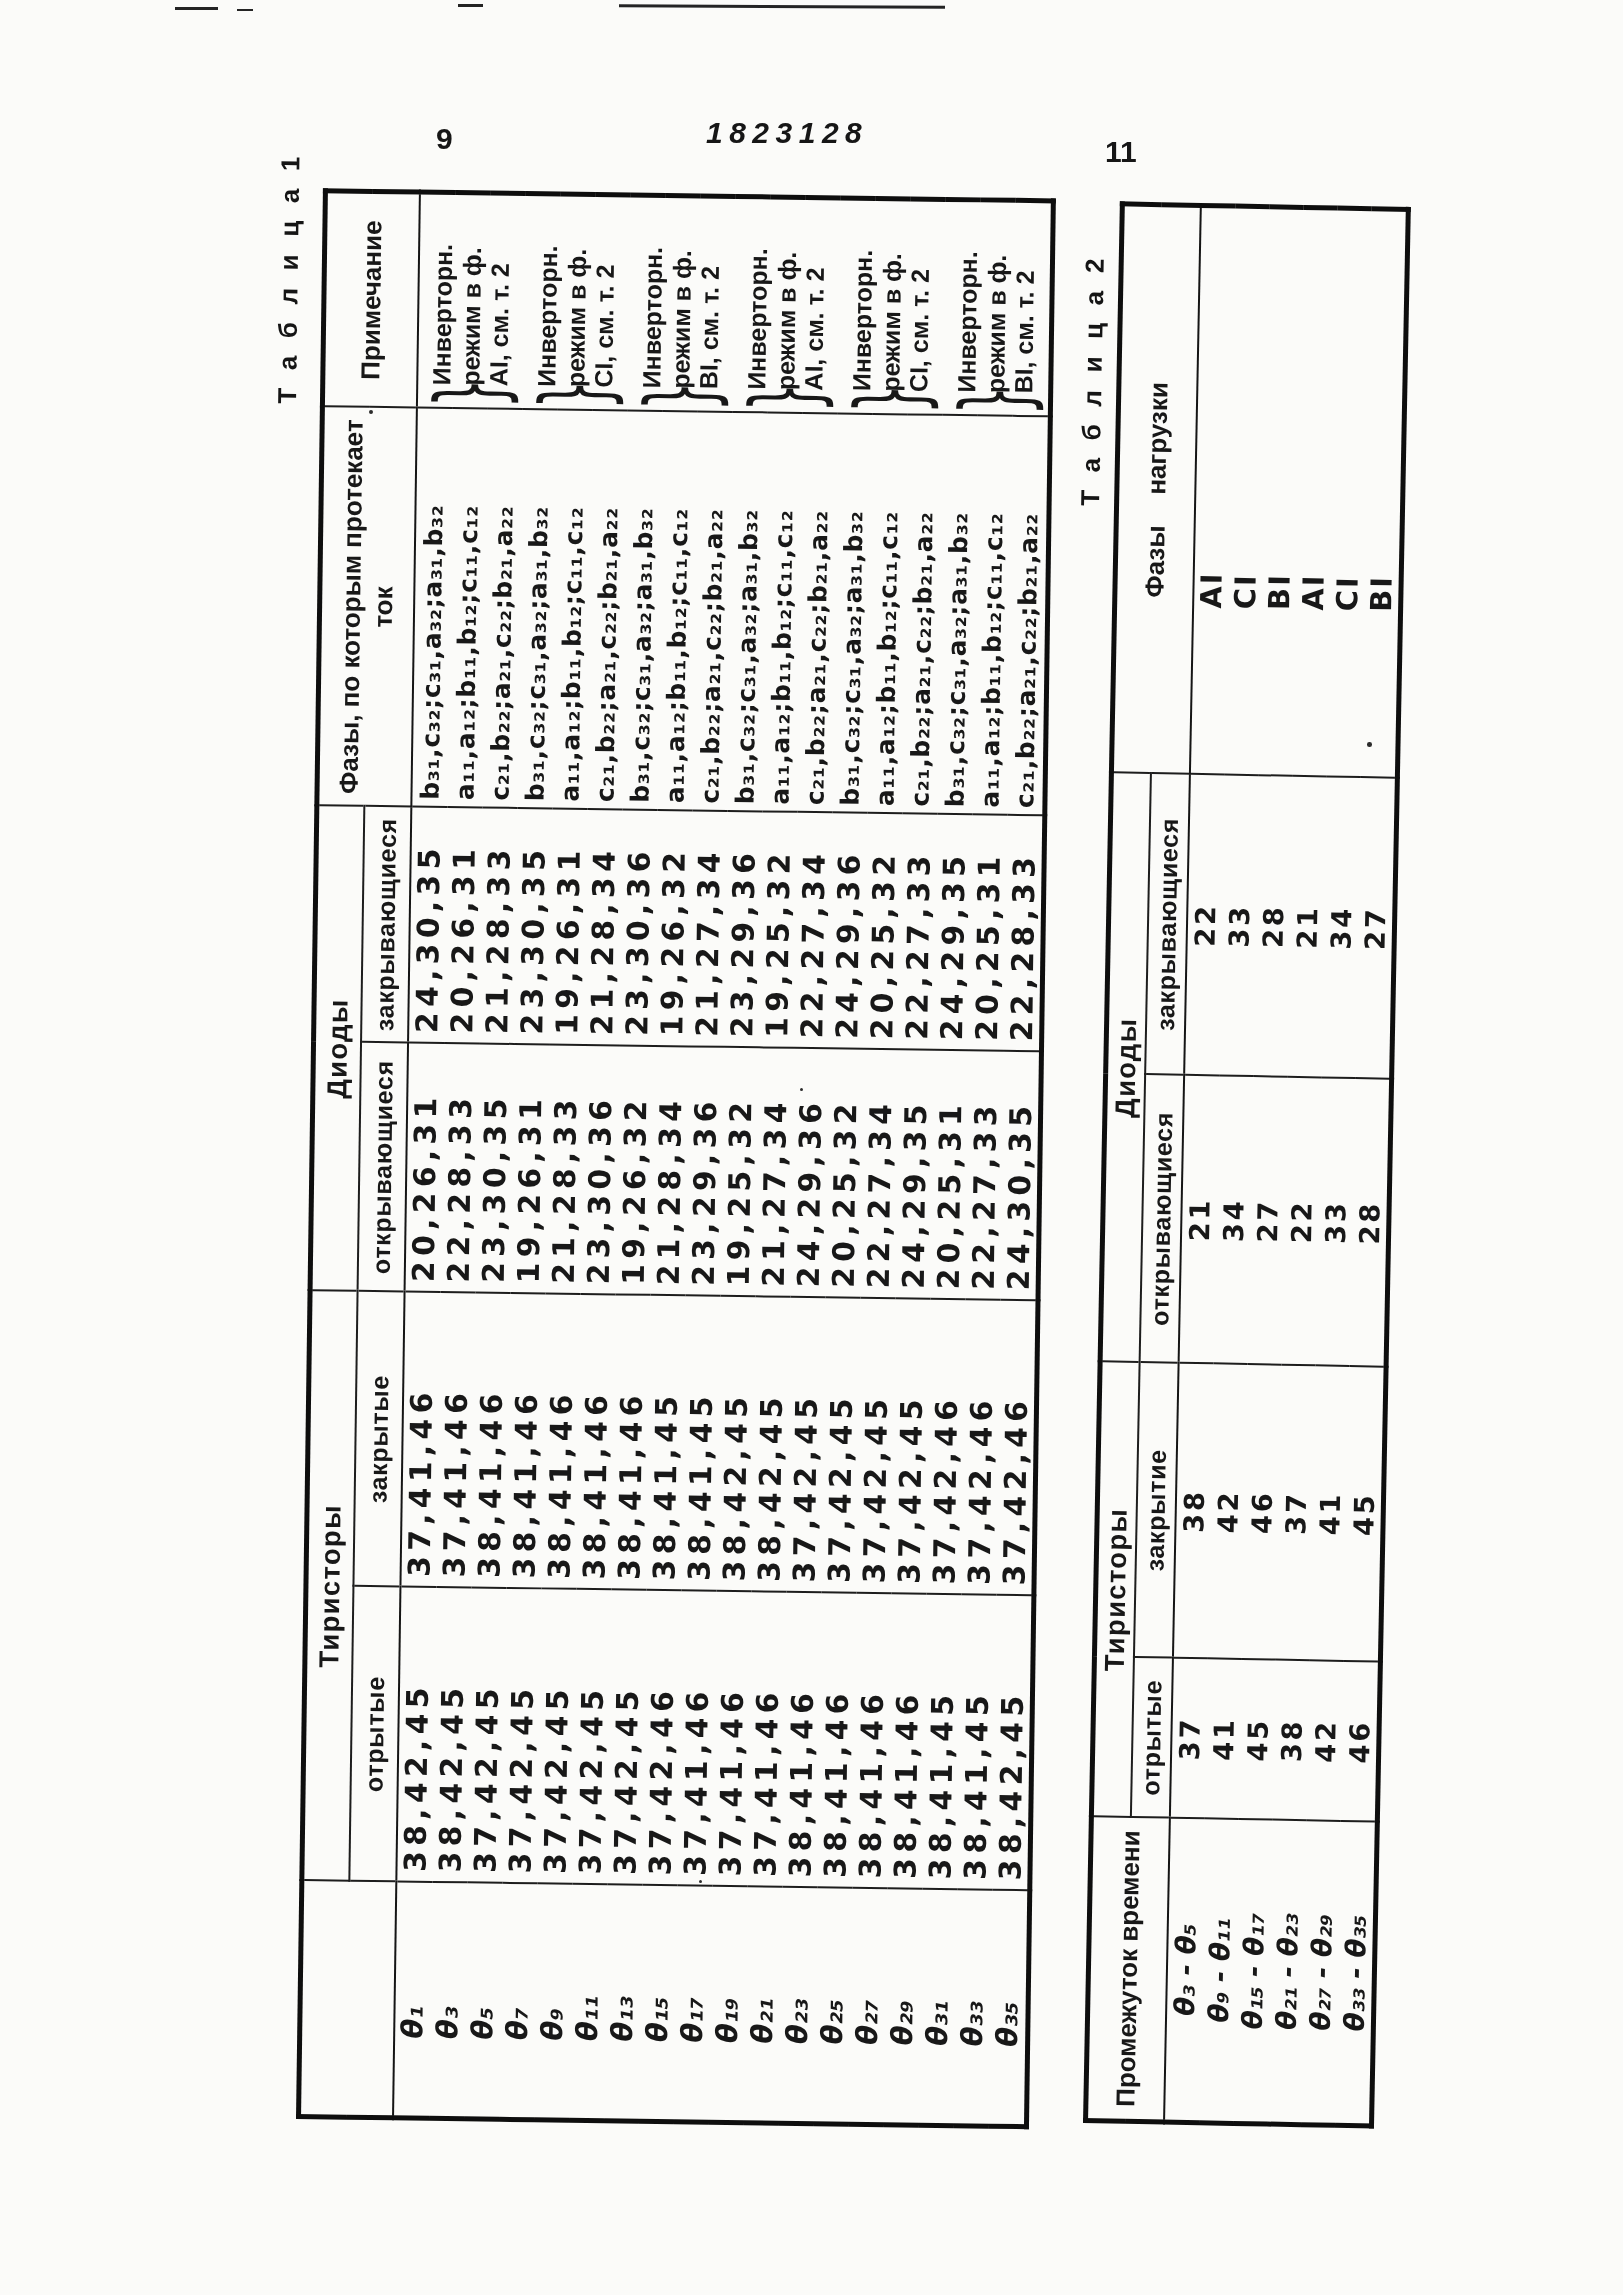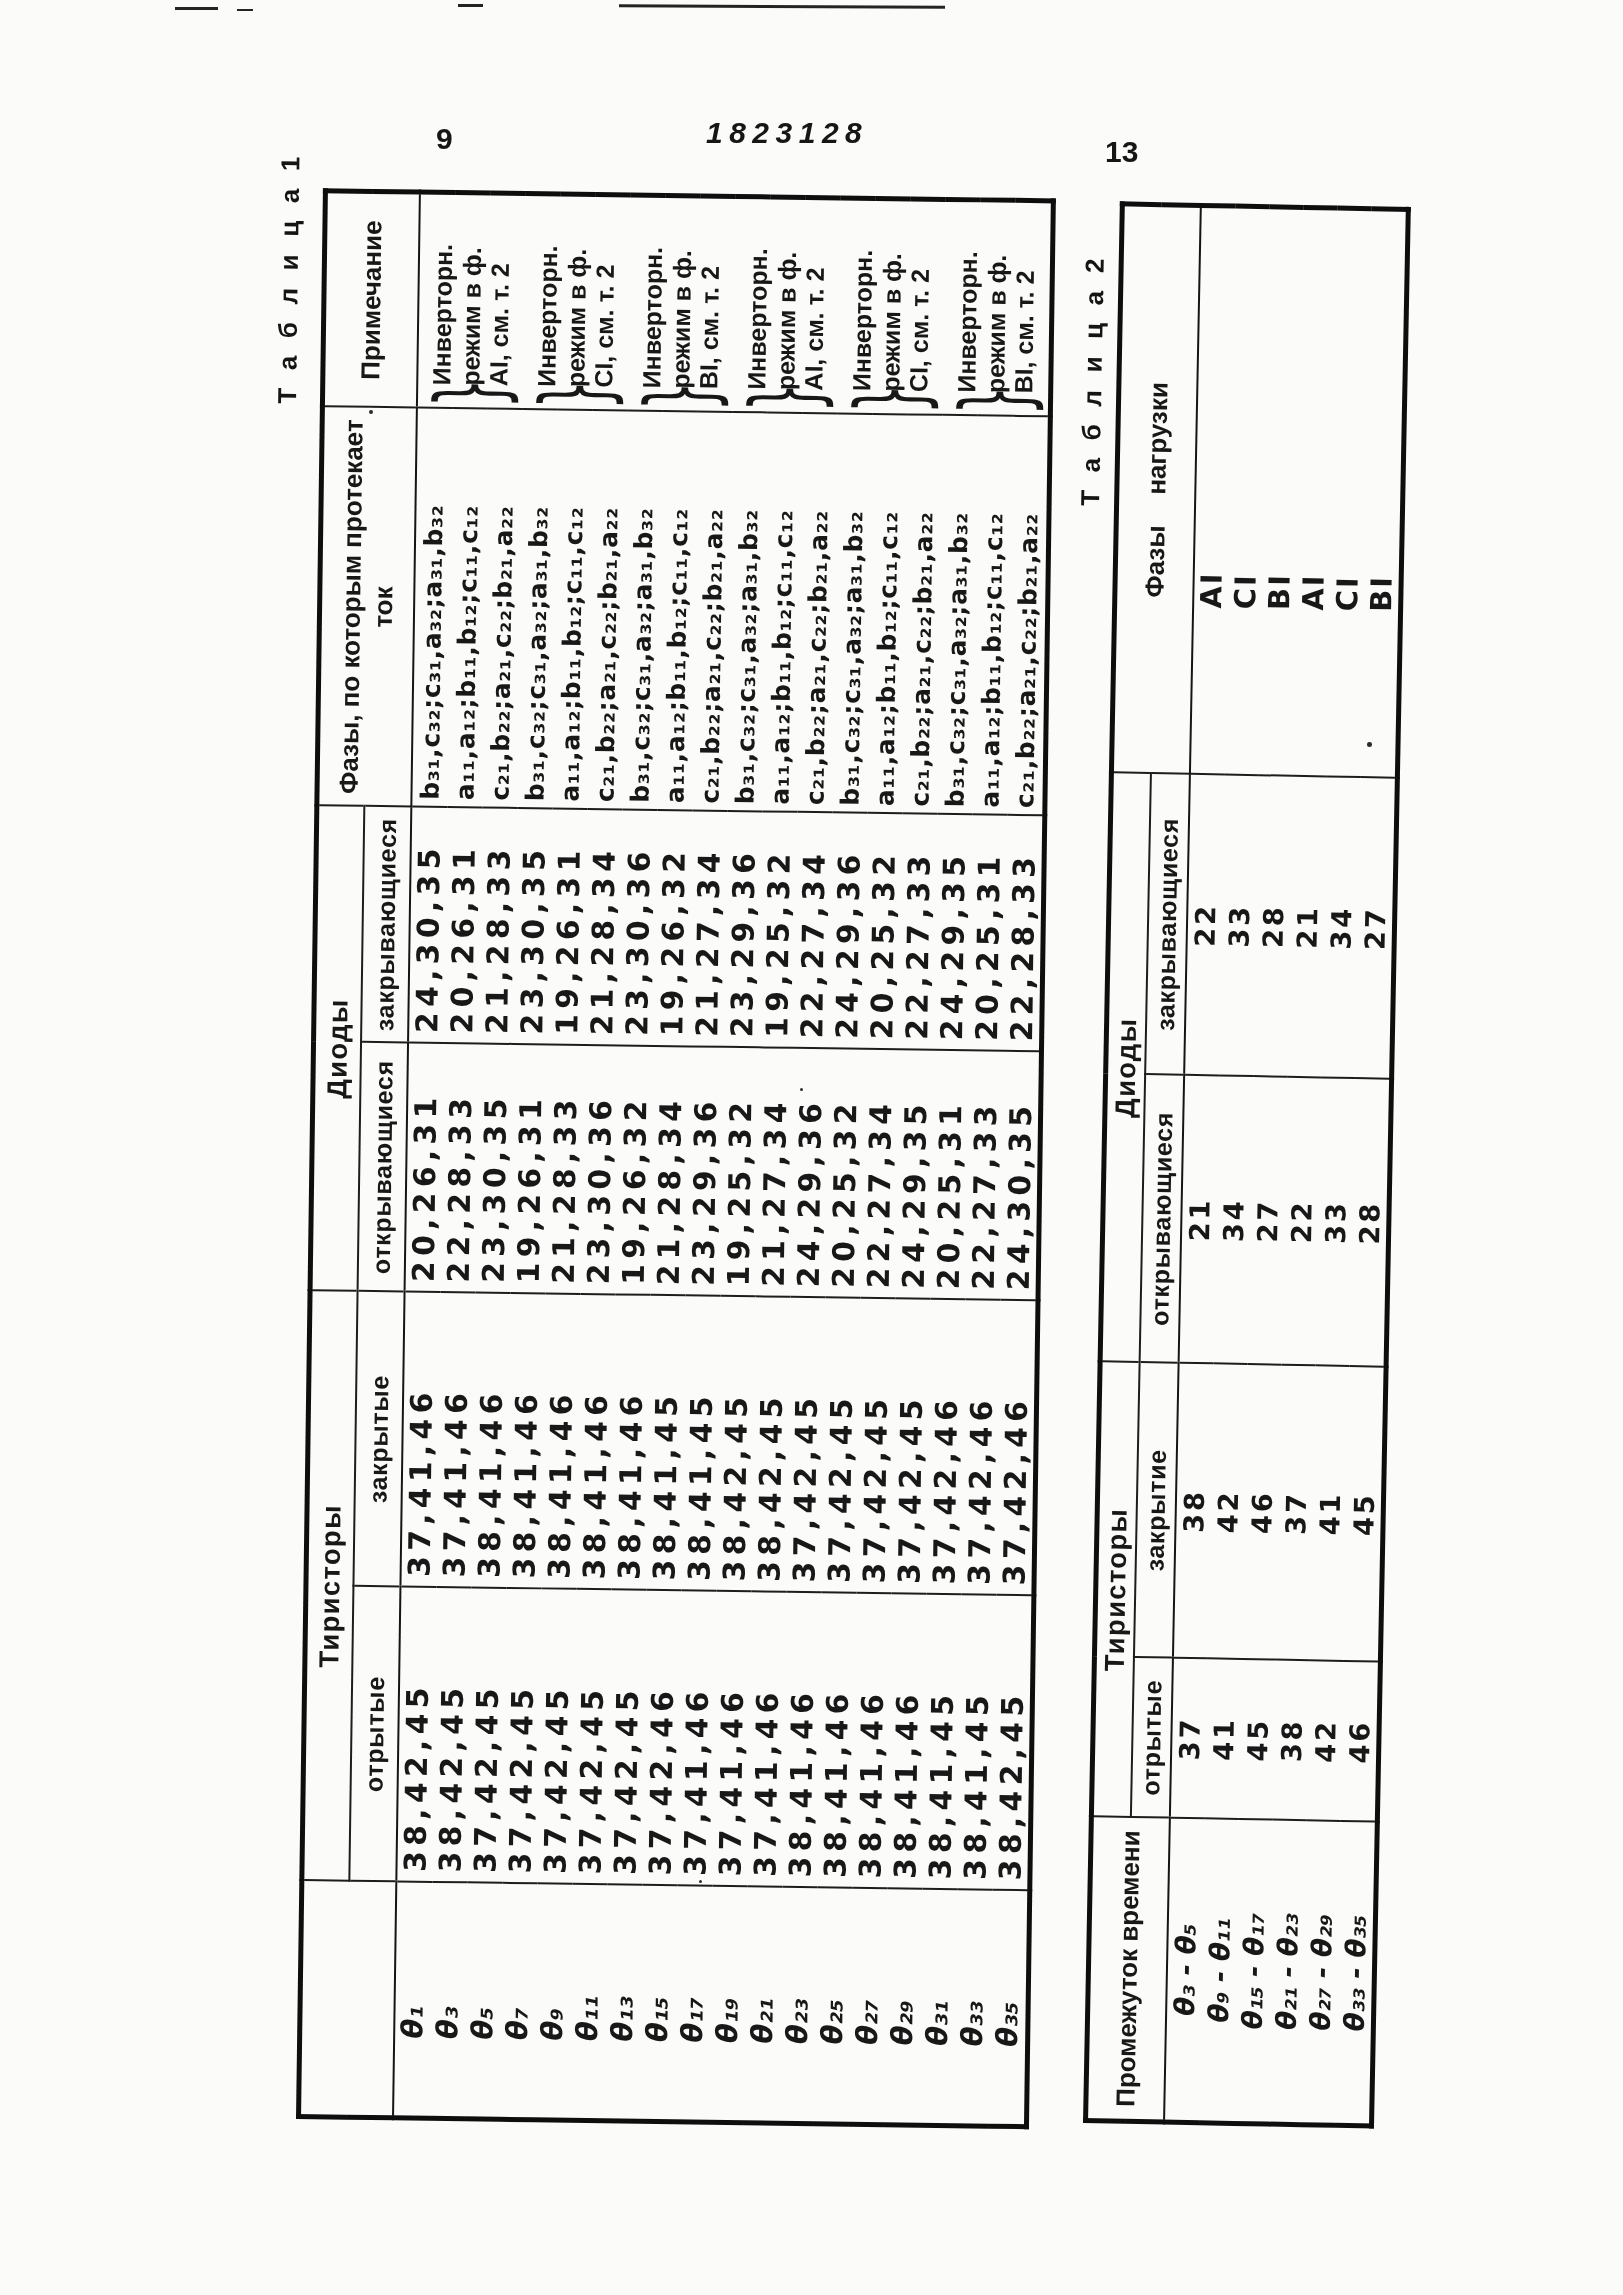--- a/index.html
+++ b/index.html
@@ -62,21 +62,21 @@
 
   .c-interval { font-family:"DejaVu Sans", sans-serif; font-style:italic; font-size:27.5px; text-align:center; white-space:nowrap; }
   .c-num2  { font-family:"DejaVu Sans", sans-serif; font-size:27.5px; letter-spacing:2.6px; text-align:center; }
   .c-phase2 { font-family:"DejaVu Sans", sans-serif; font-size:29px; letter-spacing:2px; padding-left:165px; }
 </style>
 </head>
 <body>
 
 <span class="page-num pn-left">9</span>
 <span class="page-num pn-center">1823128</span>
-<span class="page-num pn-right">13</span>
+<span class="page-num pn-right">11</span>
 
 <div class="artifact a-line"></div>
 <div class="artifact a-d1"></div>
 <div class="artifact a-d2"></div>
 <div class="artifact a-d3"></div>
 <div class="speck s1"></div>
 <div class="speck s2"></div>
 <div class="speck s3"></div>
 <div class="speck s4"></div>
 

